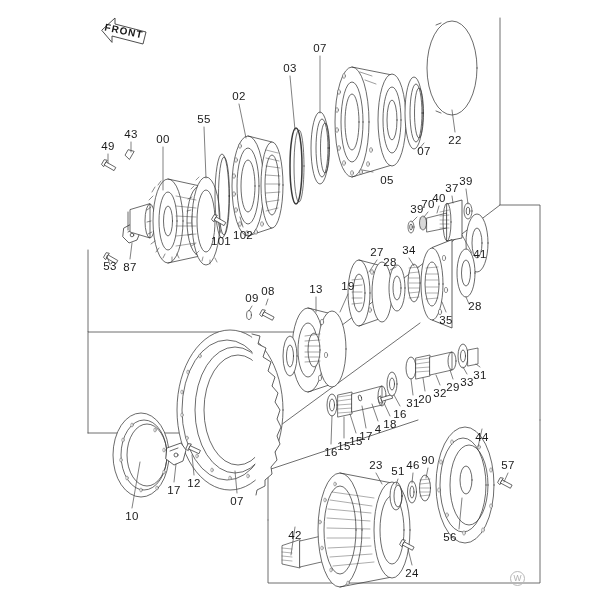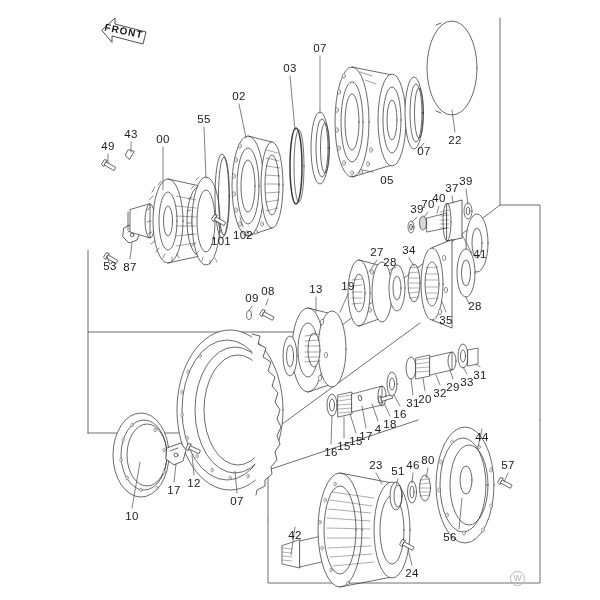--- a/index.html
+++ b/index.html
@@ -574,21 +574,21 @@
   <div class="lbl" style="left:400px;top:414px">16</div>
   <div class="lbl" style="left:413px;top:403px">31</div>
   <div class="lbl" style="left:425px;top:399px">20</div>
   <div class="lbl" style="left:440px;top:393px">32</div>
   <div class="lbl" style="left:453px;top:387px">29</div>
   <div class="lbl" style="left:467px;top:382px">33</div>
   <div class="lbl" style="left:480px;top:375px">31</div>
   <div class="lbl" style="left:482px;top:437px">44</div>
   <div class="lbl" style="left:398px;top:471px">51</div>
   <div class="lbl" style="left:413px;top:465px">46</div>
-  <div class="lbl" style="left:428px;top:460px">80</div>
+  <div class="lbl" style="left:428px;top:460px">90</div>
   <div class="lbl" style="left:508px;top:465px">57</div>
   <div class="lbl" style="left:450px;top:537px">56</div>
   <div class="lbl" style="left:376px;top:465px">23</div>
   <div class="lbl" style="left:295px;top:535px">42</div>
   <div class="lbl" style="left:412px;top:573px">24</div>
 
   <div class="wm">W</div>
 </div>
 
 </body></html>

